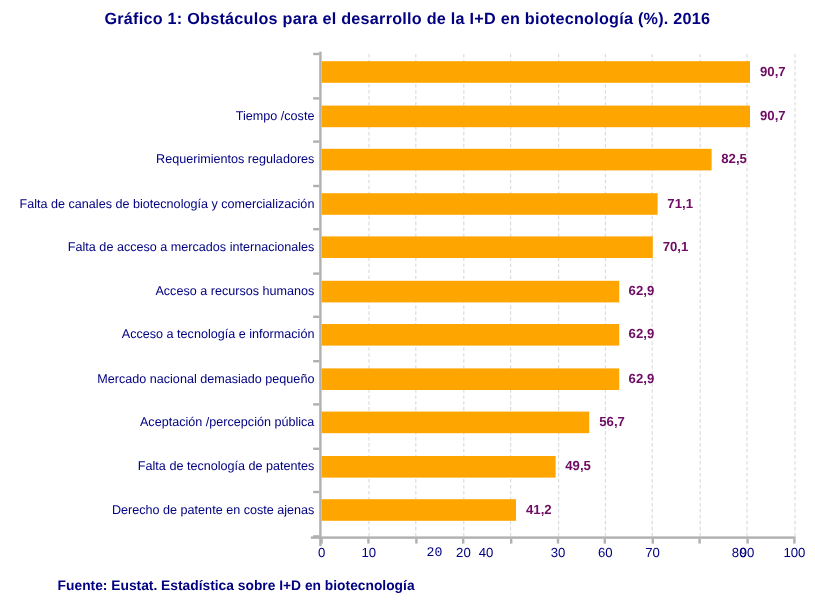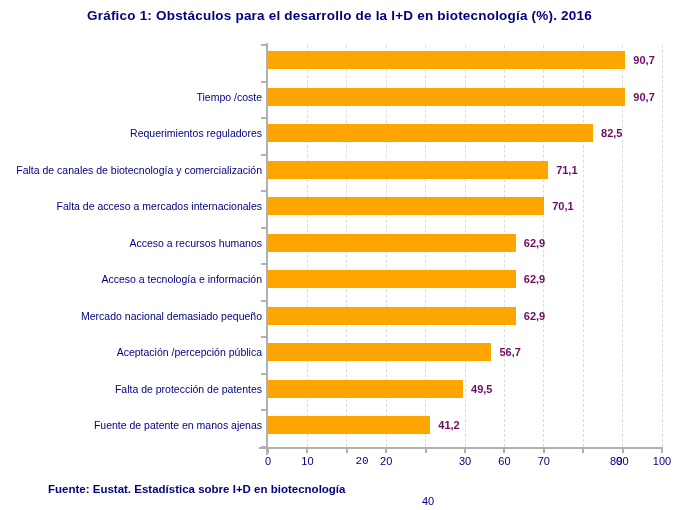--- a/index.html
+++ b/index.html
@@ -133,21 +133,21 @@
       <div class="y-tick" style="top: 446px; background: rgb(176, 176, 176);"></div>
       <div class="x-tick" style="left: 267px; background: rgb(176, 176, 176);"></div>
       <div class="x-tick-label" style="left: 248px; color: rgb(0, 0, 128);">0</div>
       <div class="x-tick" style="left: 306.4px; background: rgb(176, 176, 176);"></div>
       <div class="x-tick-label" style="left: 287.4px; color: rgb(0, 0, 128);">10</div>
       <div class="x-tick" style="left: 345.8px; background: rgb(176, 176, 176);"></div>
       <div class="x-tick-label" style="left: 342px; color: rgb(0, 0, 128); font-family: Liberation Mono, monospace;">20</div>
       <div class="x-tick" style="left: 385.2px; background: rgb(176, 176, 176);"></div>
       <div class="x-tick-label" style="left: 366.2px; color: rgb(0, 0, 128);">20</div>
       <div class="x-tick" style="left: 424.6px; background: rgb(176, 176, 176);"></div>
-      <div class="x-tick-label" style="left: 408px; color: rgb(0, 0, 128); margin-top: 40px;">40</div>
+      <div class="x-tick-label" style="left: 385px; color: rgb(0, 0, 128);">40</div>
       <div class="x-tick" style="left: 464px; background: rgb(176, 176, 176);"></div>
       <div class="x-tick-label" style="left: 445px; color: rgb(0, 0, 128);">30</div>
       <div class="x-tick" style="left: 503.4px; background: rgb(176, 176, 176);"></div>
       <div class="x-tick-label" style="left: 484.4px; color: rgb(0, 0, 128);">60</div>
       <div class="x-tick" style="left: 542.8px; background: rgb(176, 176, 176);"></div>
       <div class="x-tick-label" style="left: 523.8px; color: rgb(0, 0, 128);">70</div>
       <div class="x-tick" style="left: 582.2px; background: rgb(176, 176, 176);"></div>
       <div class="x-tick-label" style="left: 596px; color: rgb(0, 0, 128);">80</div>
       <div class="x-tick" style="left: 621.6px; background: rgb(176, 176, 176);"></div>
       <div class="x-tick-label" style="left: 602.6px; color: rgb(0, 0, 128);">90</div>
@@ -172,21 +172,21 @@
       <div class="value-label" style="left: 523.826px; top: 236.727px; color: rgb(110, 11, 98);">62,9</div>
       <div class="cat-label" style="top: 272.273px; color: rgb(0, 0, 128);">Acceso a tecnología e información</div>
       <div class="bar" style="top: 270.273px; width: 247.826px; background: rgb(255, 165, 0);"></div>
       <div class="value-label" style="left: 523.826px; top: 273.273px; color: rgb(110, 11, 98);">62,9</div>
       <div class="cat-label" style="top: 308.818px; color: rgb(0, 0, 128);">Mercado nacional demasiado pequeño</div>
       <div class="bar" style="top: 306.818px; width: 247.826px; background: rgb(255, 165, 0);"></div>
       <div class="value-label" style="left: 523.826px; top: 309.818px; color: rgb(110, 11, 98);">62,9</div>
       <div class="cat-label" style="top: 345.364px; color: rgb(0, 0, 128);">Aceptación /percepción pública</div>
       <div class="bar" style="top: 343.364px; width: 223.398px; background: rgb(255, 165, 0);"></div>
       <div class="value-label" style="left: 499.398px; top: 346.364px; color: rgb(110, 11, 98);">56,7</div>
-      <div class="cat-label" style="top: 381.909px; color: rgb(0, 0, 128);">Falta de protección de patentes</div>
+      <div class="cat-label" style="top: 381.909px; color: rgb(0, 0, 128);">Falta de tecnología de patentes</div>
       <div class="bar" style="top: 379.909px; width: 195.03px; background: rgb(255, 165, 0);"></div>
       <div class="value-label" style="left: 471.03px; top: 382.909px; color: rgb(110, 11, 98);">49,5</div>
-      <div class="cat-label" style="top: 418.455px; color: rgb(0, 0, 128);">Fuente de patente en manos ajenas</div>
+      <div class="cat-label" style="top: 418.455px; color: rgb(0, 0, 128);">Derecho de patente en coste ajenas</div>
       <div class="bar" style="top: 416.455px; width: 162.328px; background: rgb(255, 165, 0);"></div>
       <div class="value-label" style="left: 438.328px; top: 419.455px; color: rgb(110, 11, 98);">41,2</div>
     </div>
   <div class="source-note">Fuente: Eustat. Estadística sobre I+D en biotecnología</div>
 </div>
 
 </body></html>

